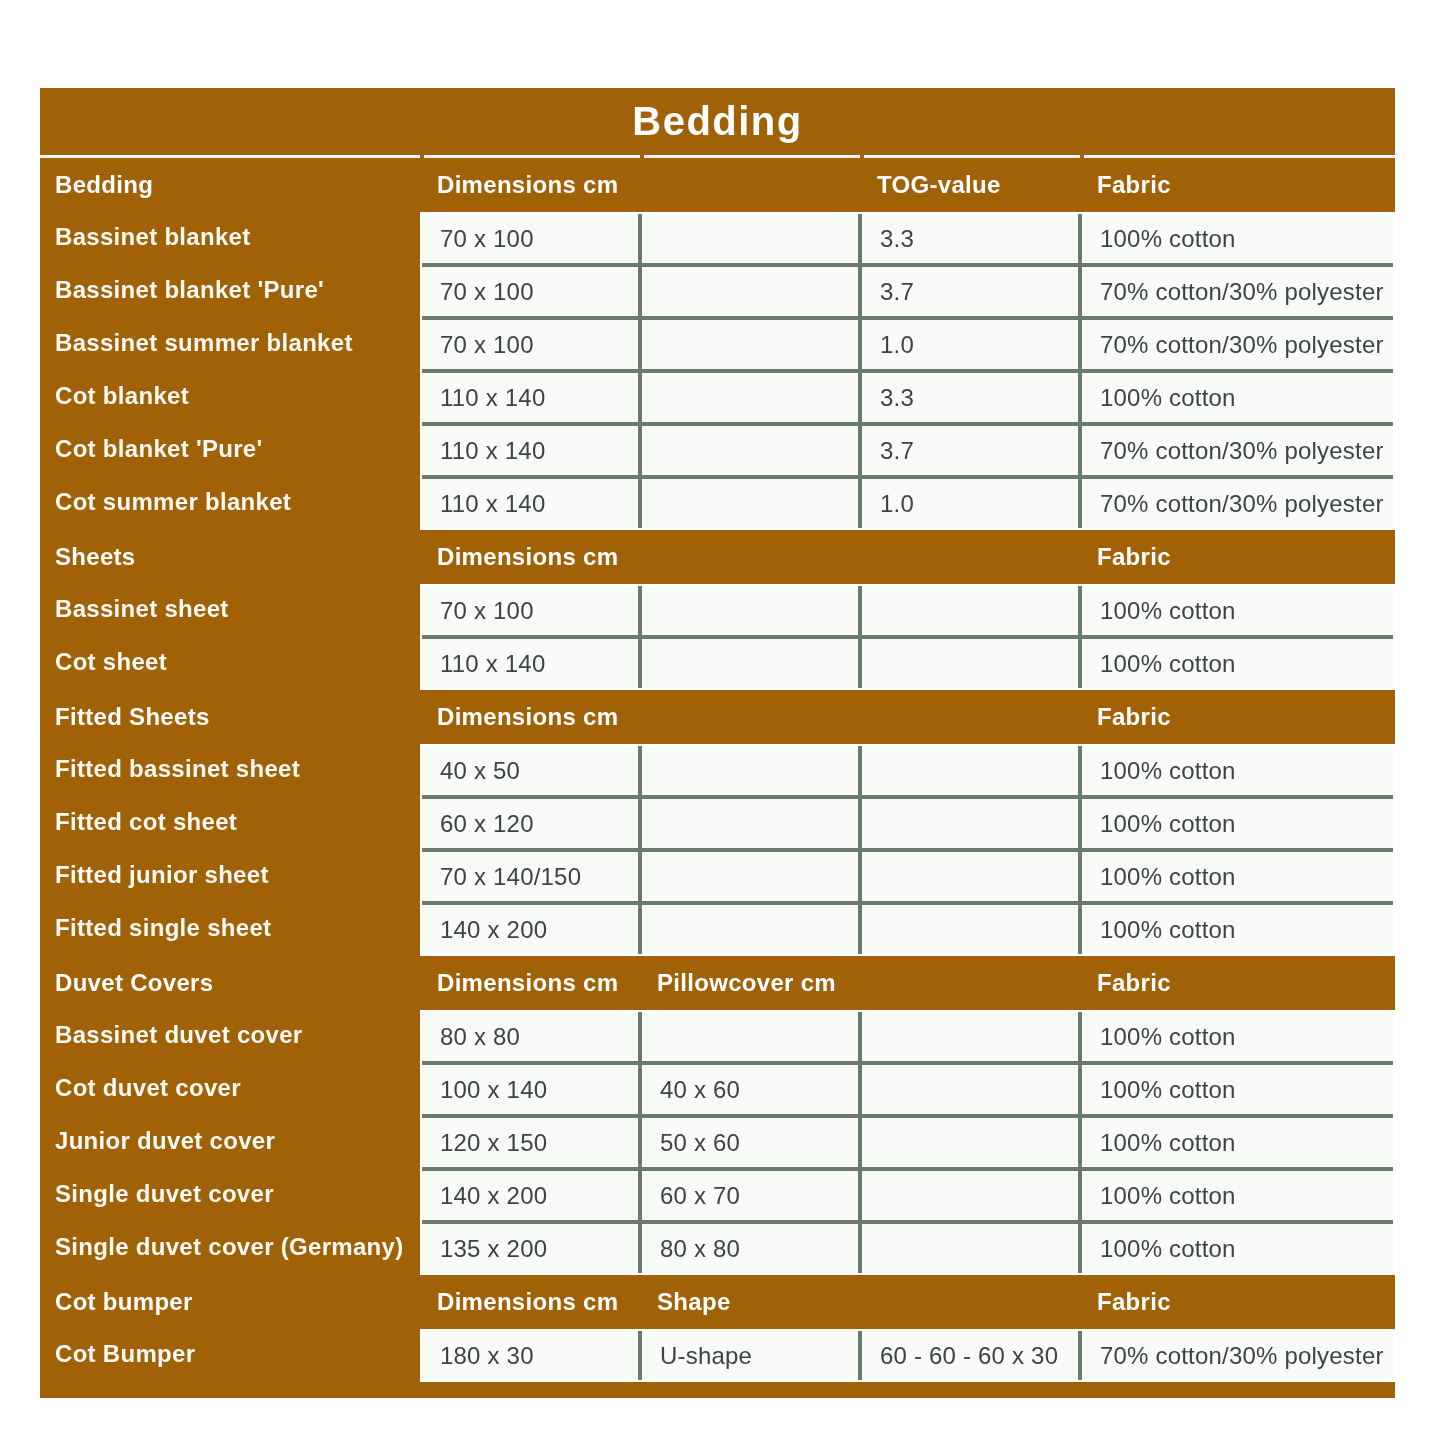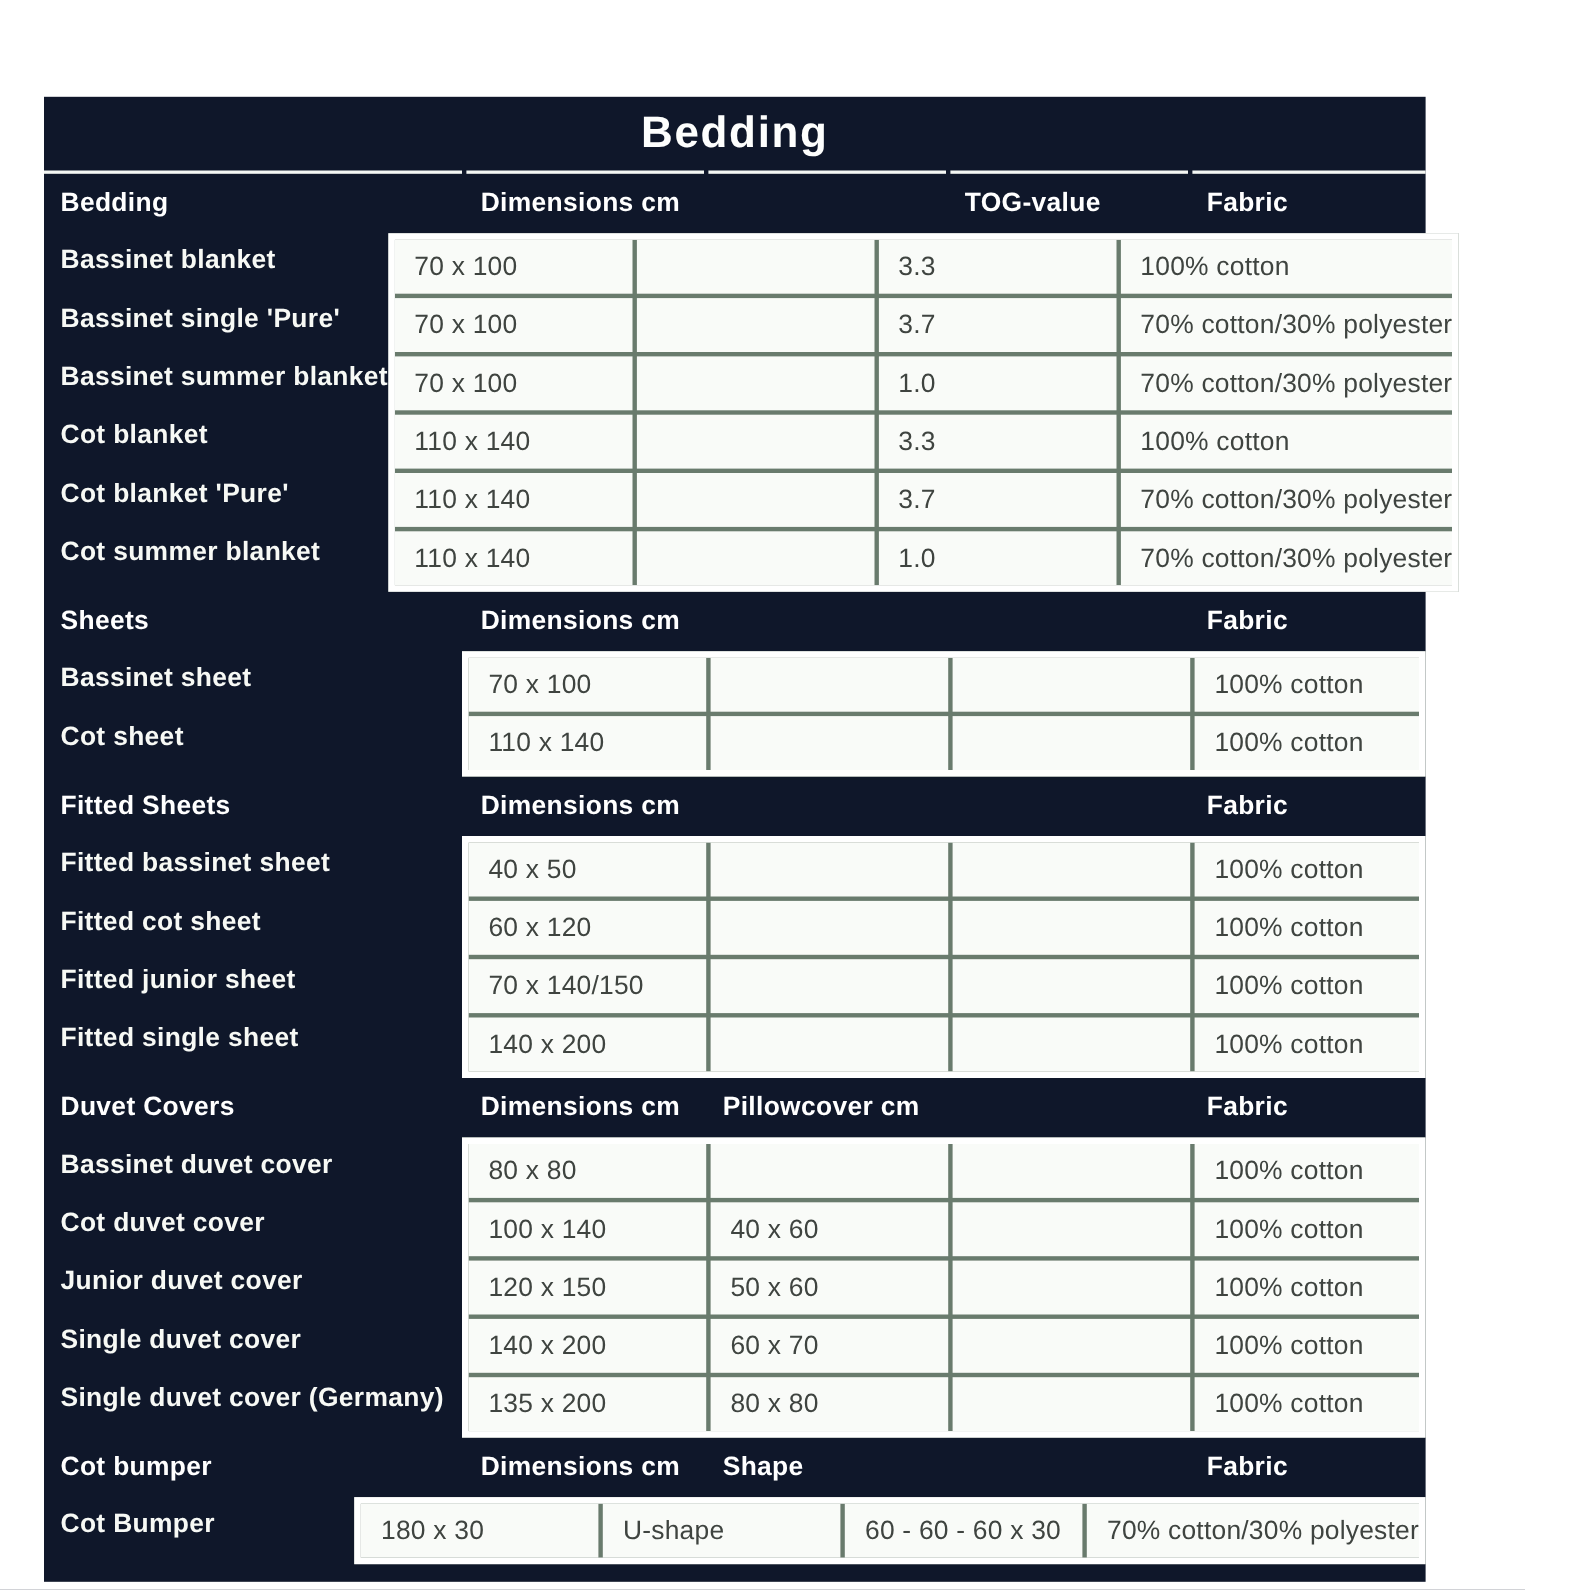--- a/index.html
+++ b/index.html
@@ -1,35 +1,35 @@
 <!DOCTYPE html>
 <html><head>
 <meta charset="utf-8">
 <style>
   html,body{margin:0;padding:0;background:#ffffff;}
   .page{position:relative;width:1445px;height:1445px;background:#ffffff;overflow:hidden;
         font-family:"Liberation Sans","DejaVu Sans",sans-serif;}
-  .table-wrap{position:absolute;left:40px;top:88px;width:1256px;background:#0f172a;
+  .table-wrap{position:absolute;left:40px;top:88px;width:1355px;background:#a16207;
               padding-bottom:16px;}
   
   .title-band{height:67px;display:flex;align-items:center;justify-content:center;}
   .title-band h1{margin:0;font-size:40px;font-weight:bold;color:#fdfefd;letter-spacing:1.5px;}
   .title-rule{display:grid;grid-template-columns:380px 216px 216px 216px 1fr;column-gap:4px;height:3px;}
   .title-rule div{height:3px;background:#f4f7f3;}
   
   .s-head{display:grid;grid-template-columns:380px 220px 220px 220px 1fr;height:54px;align-items:center;}
   .s-head .h{color:#ffffff;font-weight:bold;font-size:24px;letter-spacing:0.3px;white-space:nowrap;}
   .s-head .h.first{padding-left:15px;}
   .s-head .h:not(.first){padding-left:17px;}
   
   .s-body{display:flex;}
   .labels{width:380px;display:flex;flex-direction:column;font-weight:bold;}
   .lbl{height:53px;display:flex;align-items:center;padding-left:15px;box-sizing:border-box;
        color:#f7f9f5;font-size:24px;letter-spacing:0.3px;white-space:nowrap;padding-bottom:4px;}
-  .cells{flex:1;background:#697b6d;border:6px solid #ffffff;display:grid;
+  .cells{flex:1;background:#697b6d;border:2px solid #ffffff;display:grid;
          grid-template-columns:216px 216px 216px 1fr;gap:4px;align-self:flex-start;}
   .cell{height:49px;background:#f9fbf8;display:flex;align-items:center;padding-left:18px;
         box-sizing:border-box;color:#3f4440;font-size:24px;letter-spacing:0.2px;white-space:nowrap;}
 </style>
 </head>
 <body>
 
 <div class="page">
   <div class="table-wrap">
 
@@ -47,21 +47,21 @@
     <div class="s-head">
       <div class="h first">Bedding</div>
       <div class="h">Dimensions cm</div>
       <div class="h"></div>
       <div class="h">TOG-value</div>
       <div class="h">Fabric</div>
     </div>
     <div class="s-body">
       <div class="labels">
         <div class="lbl">Bassinet blanket</div>
-        <div class="lbl">Bassinet single 'Pure'</div>
+        <div class="lbl">Bassinet blanket 'Pure'</div>
         <div class="lbl">Bassinet summer blanket</div>
         <div class="lbl">Cot blanket</div>
         <div class="lbl">Cot blanket 'Pure'</div>
         <div class="lbl">Cot summer blanket</div>
       </div>
       <div class="cells">
         <div class="cell">70 x 100</div>
         <div class="cell"></div>
         <div class="cell">3.3</div>
         <div class="cell">100% cotton</div>

